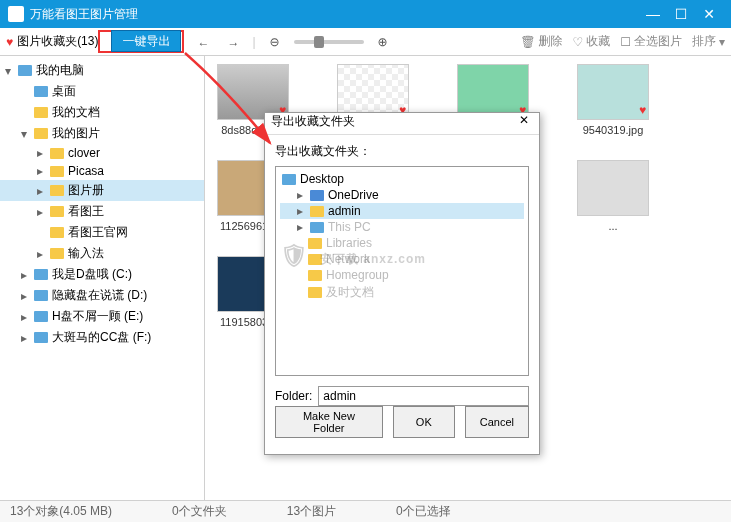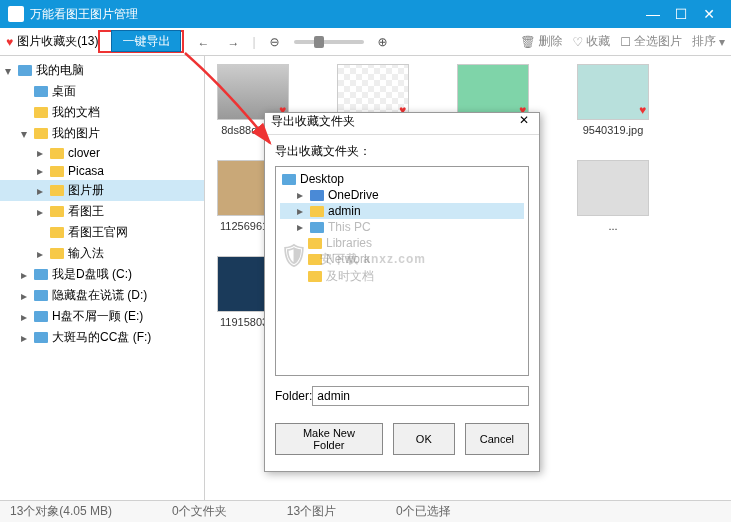--- a/index.html
+++ b/index.html
@@ -35,21 +35,21 @@
 .statusbar { height: 22px; border-top: 1px solid #d0d0d0; background: #f7f7f7; display: flex; align-items: center; padding: 0 10px; gap: 60px; color: #666; font-size: 11px; }
 .dialog { position: absolute; left: 264px; top: 112px; width: 276px; background: #fff; border: 1px solid #999; box-shadow: 2px 2px 8px rgba(0,0,0,0.3); }
 .dlg-title { height: 22px; display: flex; padding: 0 6px; border-bottom: 1px solid #ddd; }
 .dlg-title span:first-child { flex: 1; }
 .dlg-close { cursor: pointer; padding: 0 4px; }
 .dlg-body { padding: 8px 10px; }
 .dlg-label { margin-bottom: 6px; }
 .dlg-tree { border: 1px solid #999; height: 210px; padding: 4px; overflow: auto; margin-bottom: 10px; }
 .dlg-tree-item { display: flex; align-items: center; gap: 4px; padding: 1px 2px; }
 .dlg-tree-item.sel { background: #cde8f7; }
-.dlg-folder-row { display: flex; align-items: center; margin-bottom: 17px; }
+.dlg-folder-row { display: flex; align-items: center; gap: 6px; margin-bottom: 0; }
 .dlg-folder-row input { flex: 1; border: 1px solid #999; padding: 2px 4px; }
 .dlg-buttons { display: flex; gap: 10px; padding-bottom: 8px; }
 .dlg-btn { border: 1px solid #888; background: #f0f0f0; padding: 3px 14px; cursor: pointer; font-size: 11px; }
 .watermark { position: absolute; left: 280px; top: 230px; font-size: 36px; color: rgba(120,120,120,0.35); font-weight: bold; pointer-events: none; letter-spacing: 1px; }
 .arrow { position: absolute; left: 155px; top: 48px; pointer-events: none; }
 .greyed { color: #bbb; }
 </style>
 </head>
 <body>
 
@@ -276,20 +276,24 @@
       <div class="dlg-tree-item greyed" style="padding-left:28px">
           <span class="folder-icon"></span>
           <span>Libraries</span>
         </div>
       <div class="dlg-tree-item greyed" style="padding-left:28px">
           <span class="folder-icon"></span>
           <span>Network</span>
         </div>
       <div class="dlg-tree-item greyed" style="padding-left:28px">
           <span class="folder-icon"></span>
+          <span>Homegroup</span>
+        </div>
+      <div class="dlg-tree-item greyed" style="padding-left:28px">
+          <span class="folder-icon"></span>
           <span>及时文档</span>
         </div>
     </div>
     <div class="dlg-folder-row">
       <span>Folder:</span>
       <input type="text" value="admin" style="">
     </div>
     <div class="dlg-buttons">
       <button class="dlg-btn">Make New Folder</button>
       <button class="dlg-btn" style="padding:3px 22px">OK</button>

